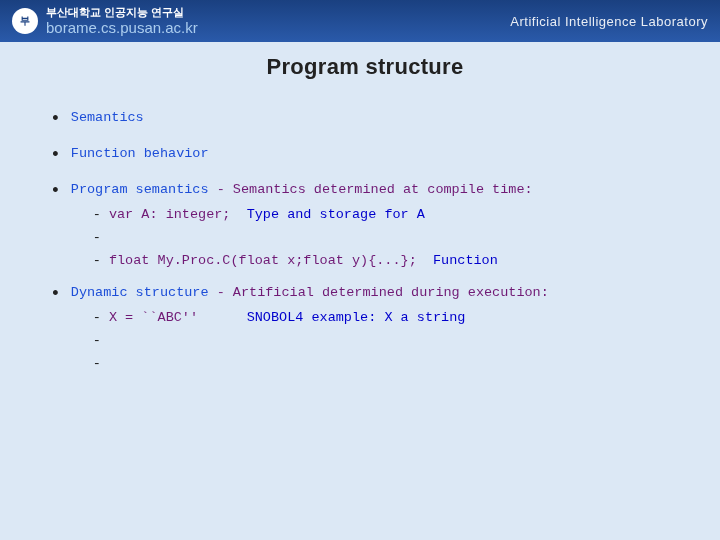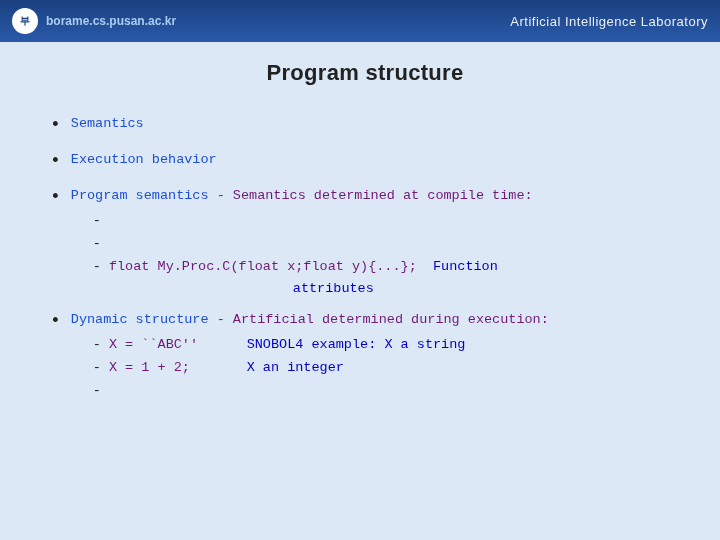--- a/index.html
+++ b/index.html
@@ -55,36 +55,35 @@
     .header-title {
       color: #ffffff;
       font-size: 11px;
       font-family: Arial, sans-serif;
       font-weight: bold;
       line-height: 1.2;
     }
 
     .header-subtitle {
       color: #aaccee;
-      font-size: 12px;
-      font-family: Arial, sans-serif;
-      font-weight: bold;
+      font-size: 15px;
+      font-family: Arial, sans-serif;
     }
 
     .header-right {
       color: #ffffff;
       font-size: 13px;
       font-family: Arial, sans-serif;
       letter-spacing: 0.5px;
       opacity: 0.9;
     }
 
     
     .main-content {
-      padding: 18px 40px 20px 50px;
+      padding: 12px 40px 20px 50px;
     }
 
     .page-title {
       text-align: center;
       font-family: Arial, sans-serif;
       font-size: 22px;
       font-weight: bold;
       color: #222;
       margin-bottom: 28px;
       letter-spacing: 0.3px;
@@ -146,20 +145,21 @@
   </style>
 </head>
 <body>
 
 <div class="header-bar">
   <div class="header-left">
     <div class="logo-circle">
       <span>부</span>
     </div>
     <div class="header-text-block">
+      <span class="header-title">부산대학교 인공지능 연구실</span>
       <span class="header-subtitle">borame.cs.pusan.ac.kr</span>
     </div>
   </div>
   <div class="header-right">Artificial Intelligence Laboratory</div>
 </div>
 
 <div class="main-content">
   <h1 class="page-title">Program structure</h1>
 
   <ul class="bullet-list">
@@ -167,68 +167,65 @@
     <li>
       <span class="bullet-dot">•</span>
       <div>
         <span class="red">Semantics</span>
       </div>
     </li>
 
     <li>
       <span class="bullet-dot">•</span>
       <div>
-        <span class="red">Execution behavior</span>
+        <span class="red">Function behavior</span>
       </div>
     </li>
 
     <li>
       <span class="bullet-dot">•</span>
       <div>
         <div>
           <span class="red">Program semantics</span><span class="black"> - Semantics determined at compile time:</span>
         </div>
         <div class="indent-block sub-items">
           <div class="sub-item">
             <span class="dash">-</span>
+            <span>
+              <span class="black">var A: integer;&nbsp; </span><span class="blue">Type and storage for A</span>
+            </span>
           </div>
           <div class="sub-item">
             <span class="dash">-</span>
           </div>
           <div class="sub-item">
             <span class="dash">-</span>
             <span>
               <span class="black">float My.Proc.C(float x;float y){...};&nbsp; </span><span class="blue">Function</span>
             </span>
           </div>
-          <div class="continuation" style="padding-left: 200px;">
-            <span class="blue">attributes</span>
-          </div>
         </div>
       </div>
     </li>
 
     <li style="margin-top: 6px;">
       <span class="bullet-dot">•</span>
       <div>
         <div>
           <span class="red">Dynamic structure</span><span class="black"> - Artificial determined during execution:</span>
         </div>
         <div class="indent-block sub-items">
           <div class="sub-item">
             <span class="dash">-</span>
             <span>
               <span class="black">X = ``ABC''&nbsp;&nbsp;&nbsp;&nbsp;&nbsp; </span><span class="blue">SNOBOL4 example: X a string</span>
             </span>
           </div>
           <div class="sub-item">
             <span class="dash">-</span>
-            <span>
-              <span class="black">X = 1 + 2;&nbsp;&nbsp;&nbsp;&nbsp;&nbsp;&nbsp; </span><span class="blue">X an integer</span>
-            </span>
           </div>
           <div class="sub-item">
             <span class="dash">-</span>
           </div>
         </div>
       </div>
     </li>
 
   </ul>
 </div>

